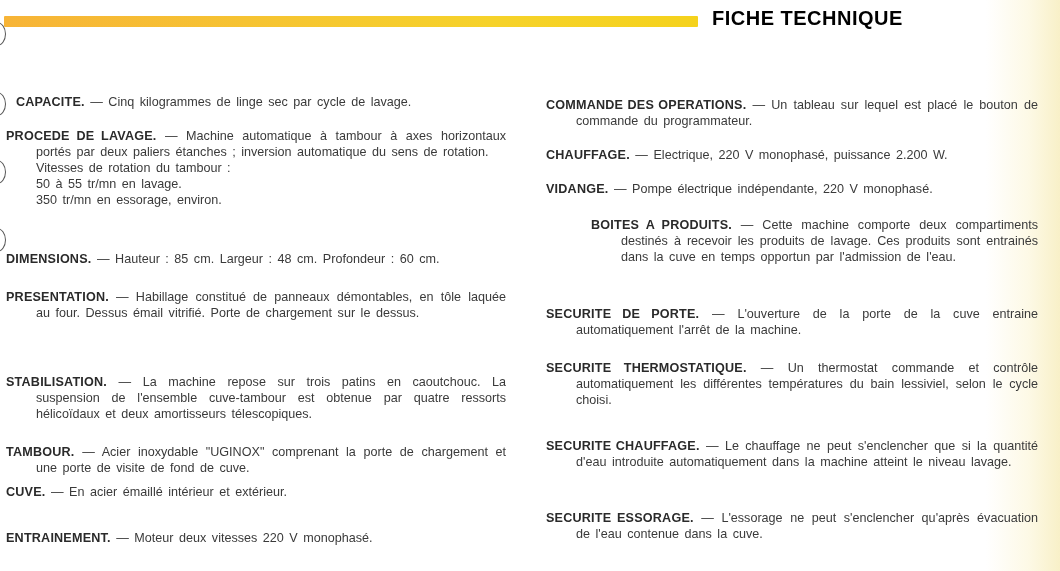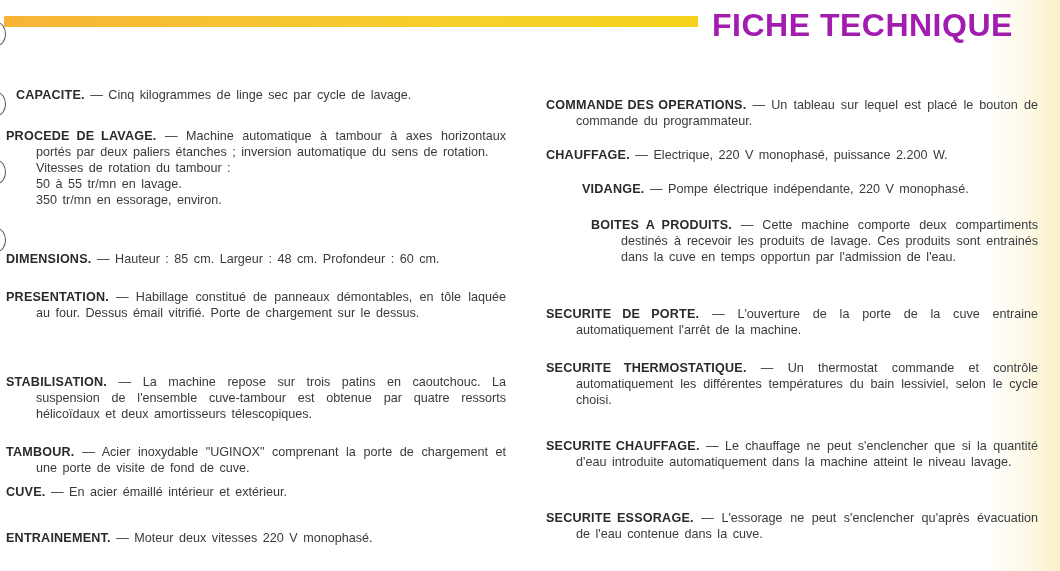--- a/index.html
+++ b/index.html
@@ -9,22 +9,22 @@
     font-family: "Liberation Sans", sans-serif;
     color: #333;
   }
   .header-bar {
     position: absolute; left: 4px; top: 16px; width: 694px; height: 11px;
     background: linear-gradient(90deg, #f7b437 0%, #f6c332 35%, #f6d22a 70%, #f5d21c 100%);
     border-radius: 1px;
   }
   .title {
     position: absolute; left: 712px; top: 7px;
-    font-size: 32px; font-weight: bold; letter-spacing: 0.5px;
-    color: #a21caf; white-space: nowrap;
+    font-size: 20px; font-weight: bold; letter-spacing: 0.5px;
+    color: #000000; white-space: nowrap;
   }
   .binder-hole {
     position: absolute; left: -12px; width: 16px; height: 22px;
     border: 1.5px solid #555; border-radius: 50%;
   }
   .col {
     position: absolute; top: 0; font-size: 12.6px; line-height: 16px;
   }
   .col.left { left: 6px; width: 500px; }
   .col.right { left: 546px; width: 492px; }
@@ -41,21 +41,21 @@
 
 <div class="binder-hole" style="top:22px;"></div>
 <div class="binder-hole" style="top:92px;"></div>
 <div class="binder-hole" style="top:160px;"></div>
 <div class="binder-hole" style="top:228px;"></div>
 
 <div class="header-bar"></div>
 <div class="title">FICHE TECHNIQUE</div>
 
 <div class="col left">
-  <div class="entry" style="top:87px;padding-left:40px;">
+  <div class="entry" style="top:94px;padding-left:40px;">
     <span class="head">CAPACITE.</span><span class="body"> — </span><span class="body">Cinq kilogrammes de linge sec par cycle de lavage.</span>
   </div>
   <div class="entry" style="top:128px;">
     <span class="head">PROCEDE DE LAVAGE.</span><span class="body"> — </span><span class="body">Machine automatique à tambour à axes horizontaux portés par deux paliers étanches ; inversion automatique du sens de rotation.</span>
     <span class="body subline">Vitesses de rotation du tambour :</span>
     <span class="body subline">50 à 55 tr/mn en lavage.</span>
     <span class="body subline">350 tr/mn en essorage, environ.</span>
   </div>
   <div class="entry" style="top:251px;">
     <span class="head">DIMENSIONS.</span><span class="body"> — </span><span class="body">Hauteur : 85 cm. Largeur : 48 cm. Profondeur : 60 cm.</span>
@@ -77,21 +77,21 @@
   </div>
 </div>
 
 <div class="col right">
   <div class="entry" style="top:97px;">
     <span class="head">COMMANDE DES OPERATIONS.</span><span class="body"> — </span><span class="body">Un tableau sur lequel est placé le bouton de commande du programmateur.</span>
   </div>
   <div class="entry" style="top:147px;">
     <span class="head">CHAUFFAGE.</span><span class="body"> — </span><span class="body">Electrique, 220 V monophasé, puissance 2.200 W.</span>
   </div>
-  <div class="entry" style="top:181px;margin-left:36px;">
+  <div class="entry" style="top:181px;">
     <span class="head">VIDANGE.</span><span class="body"> — </span><span class="body">Pompe électrique indépendante, 220 V monophasé.</span>
   </div>
   <div class="entry" style="top:217px;margin-left:45px;">
     <span class="head">BOITES A PRODUITS.</span><span class="body"> — </span><span class="body">Cette machine comporte deux compartiments destinés à recevoir les produits de lavage. Ces produits sont entrainés dans la cuve en temps opportun par l'admission de l'eau.</span>
   </div>
   <div class="entry" style="top:306px;">
     <span class="head">SECURITE DE PORTE.</span><span class="body"> — </span><span class="body">L'ouverture de la porte de la cuve entraine automatiquement l'arrêt de la machine.</span>
   </div>
   <div class="entry" style="top:360px;">
     <span class="head">SECURITE THERMOSTATIQUE.</span><span class="body"> — </span><span class="body">Un thermostat commande et contrôle automatiquement les différentes températures du bain lessiviel, selon le cycle choisi.</span>

